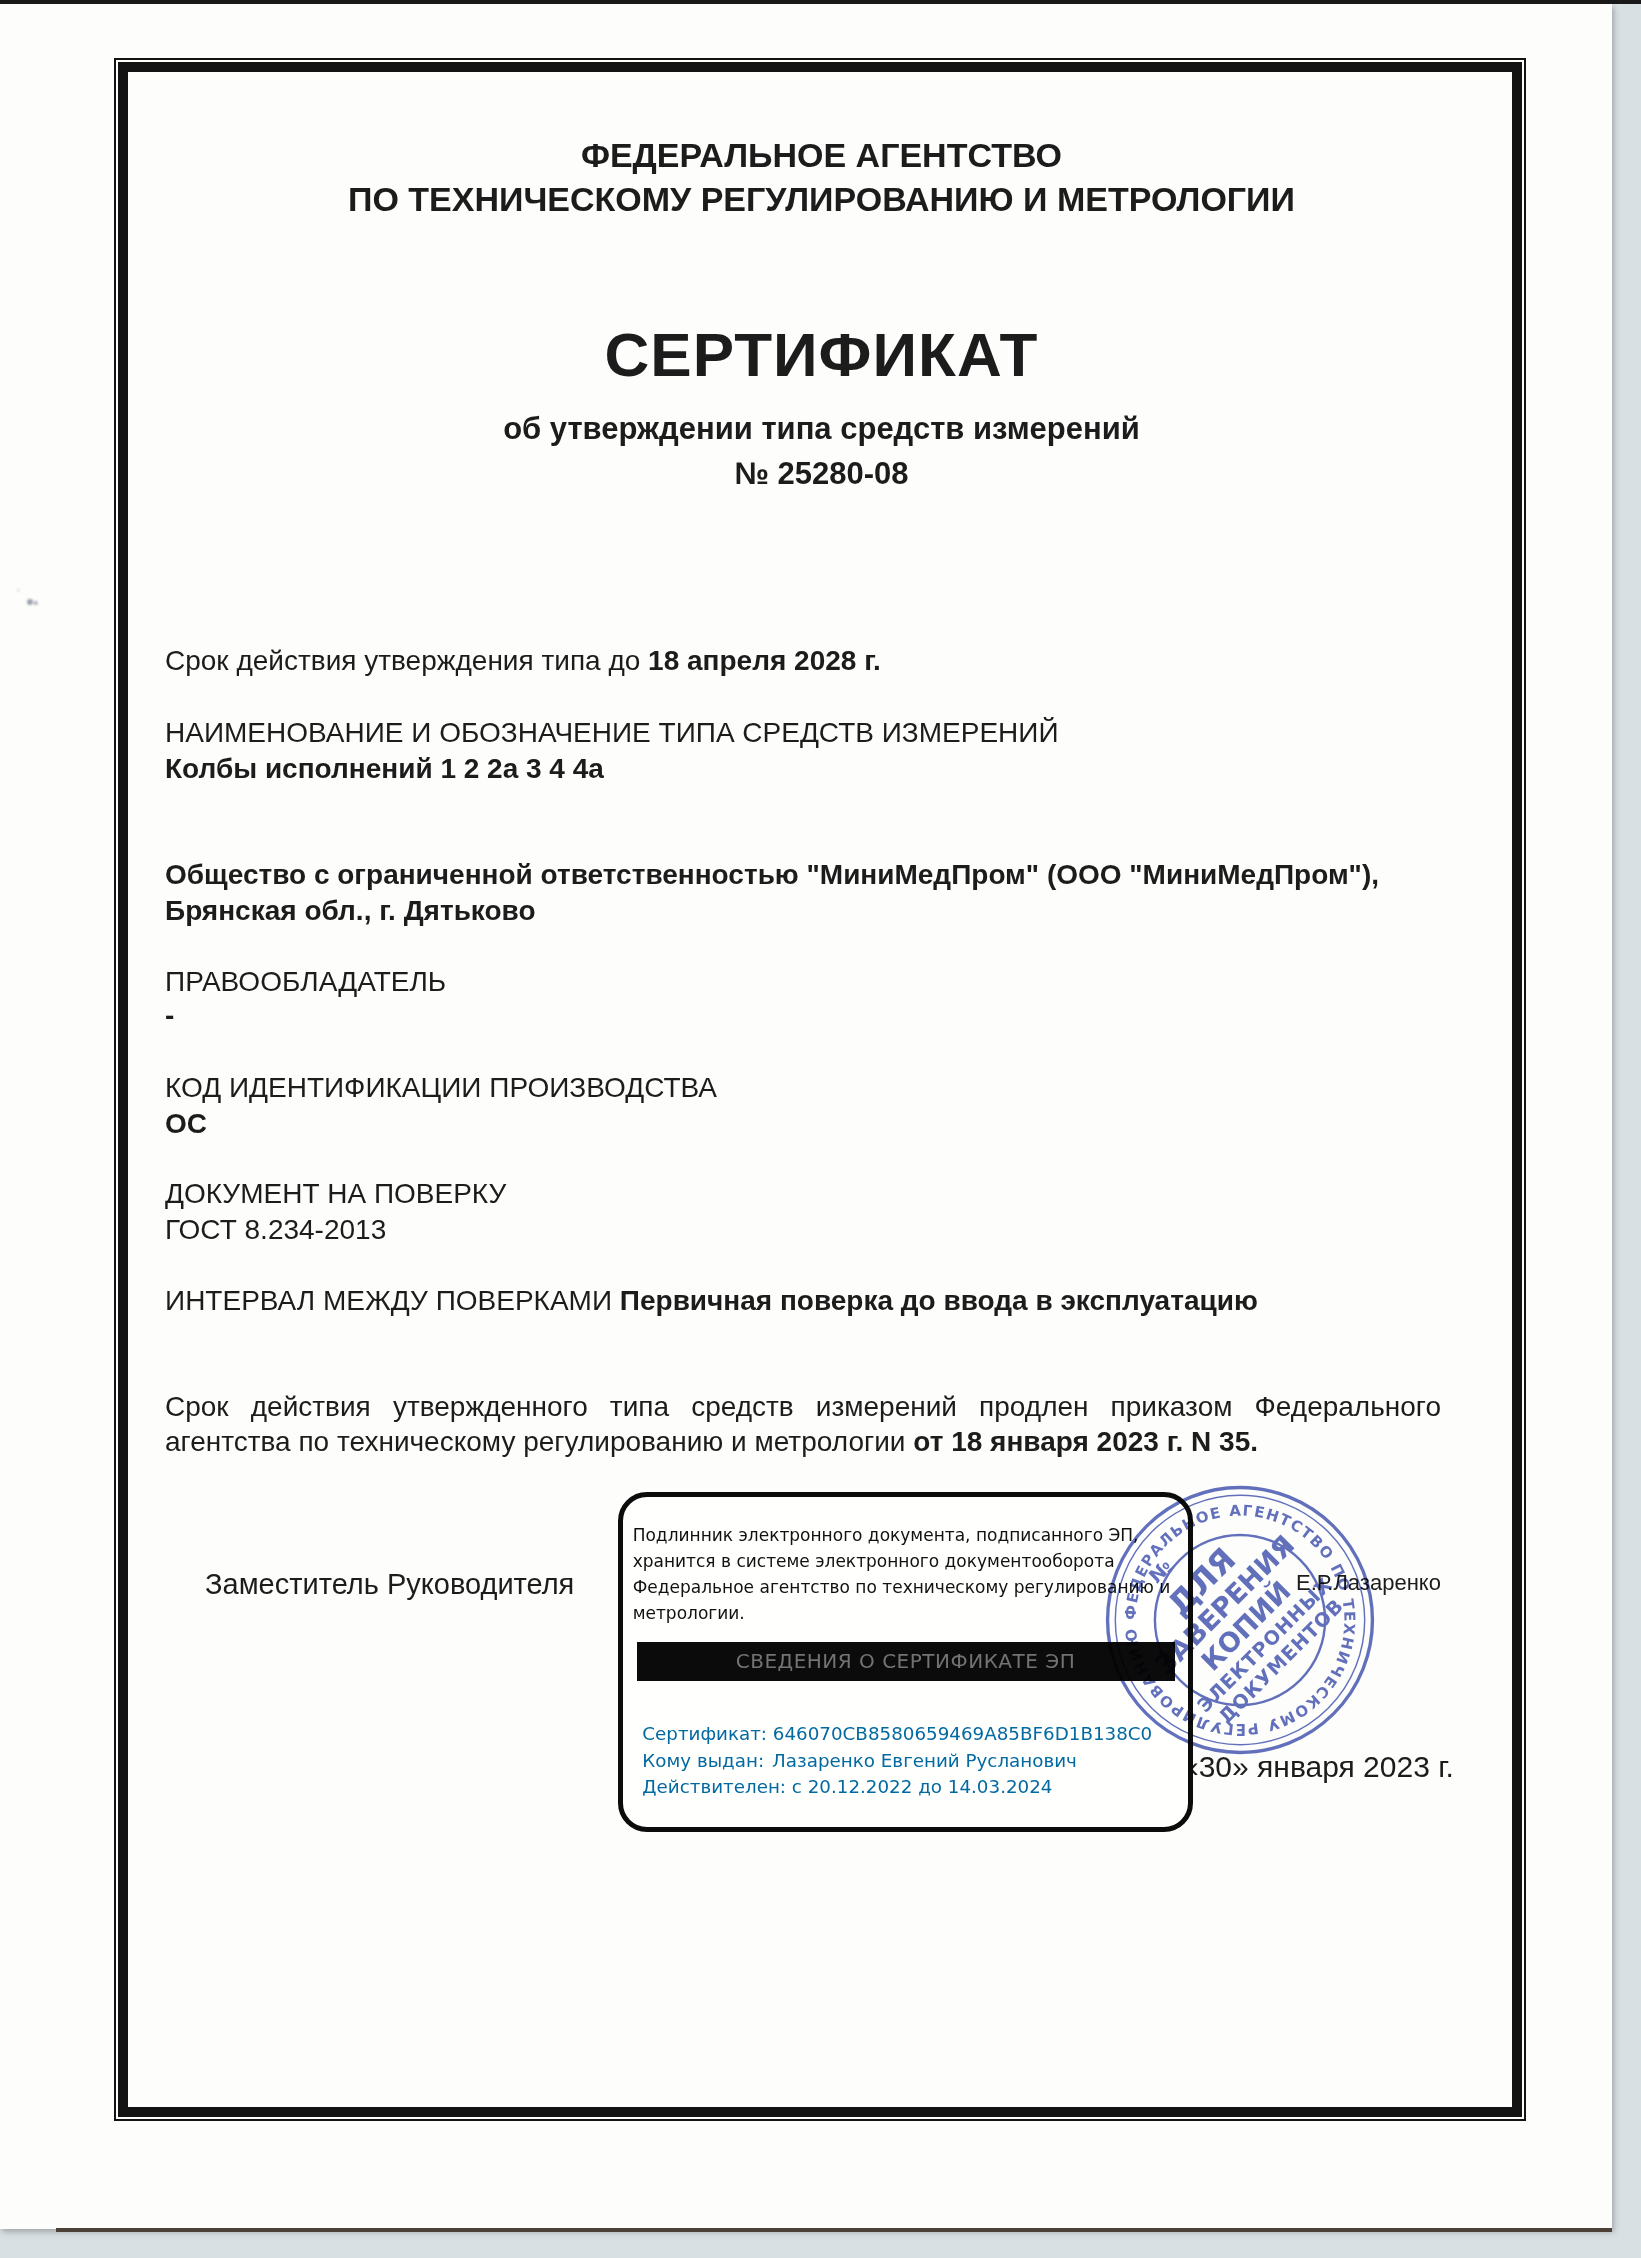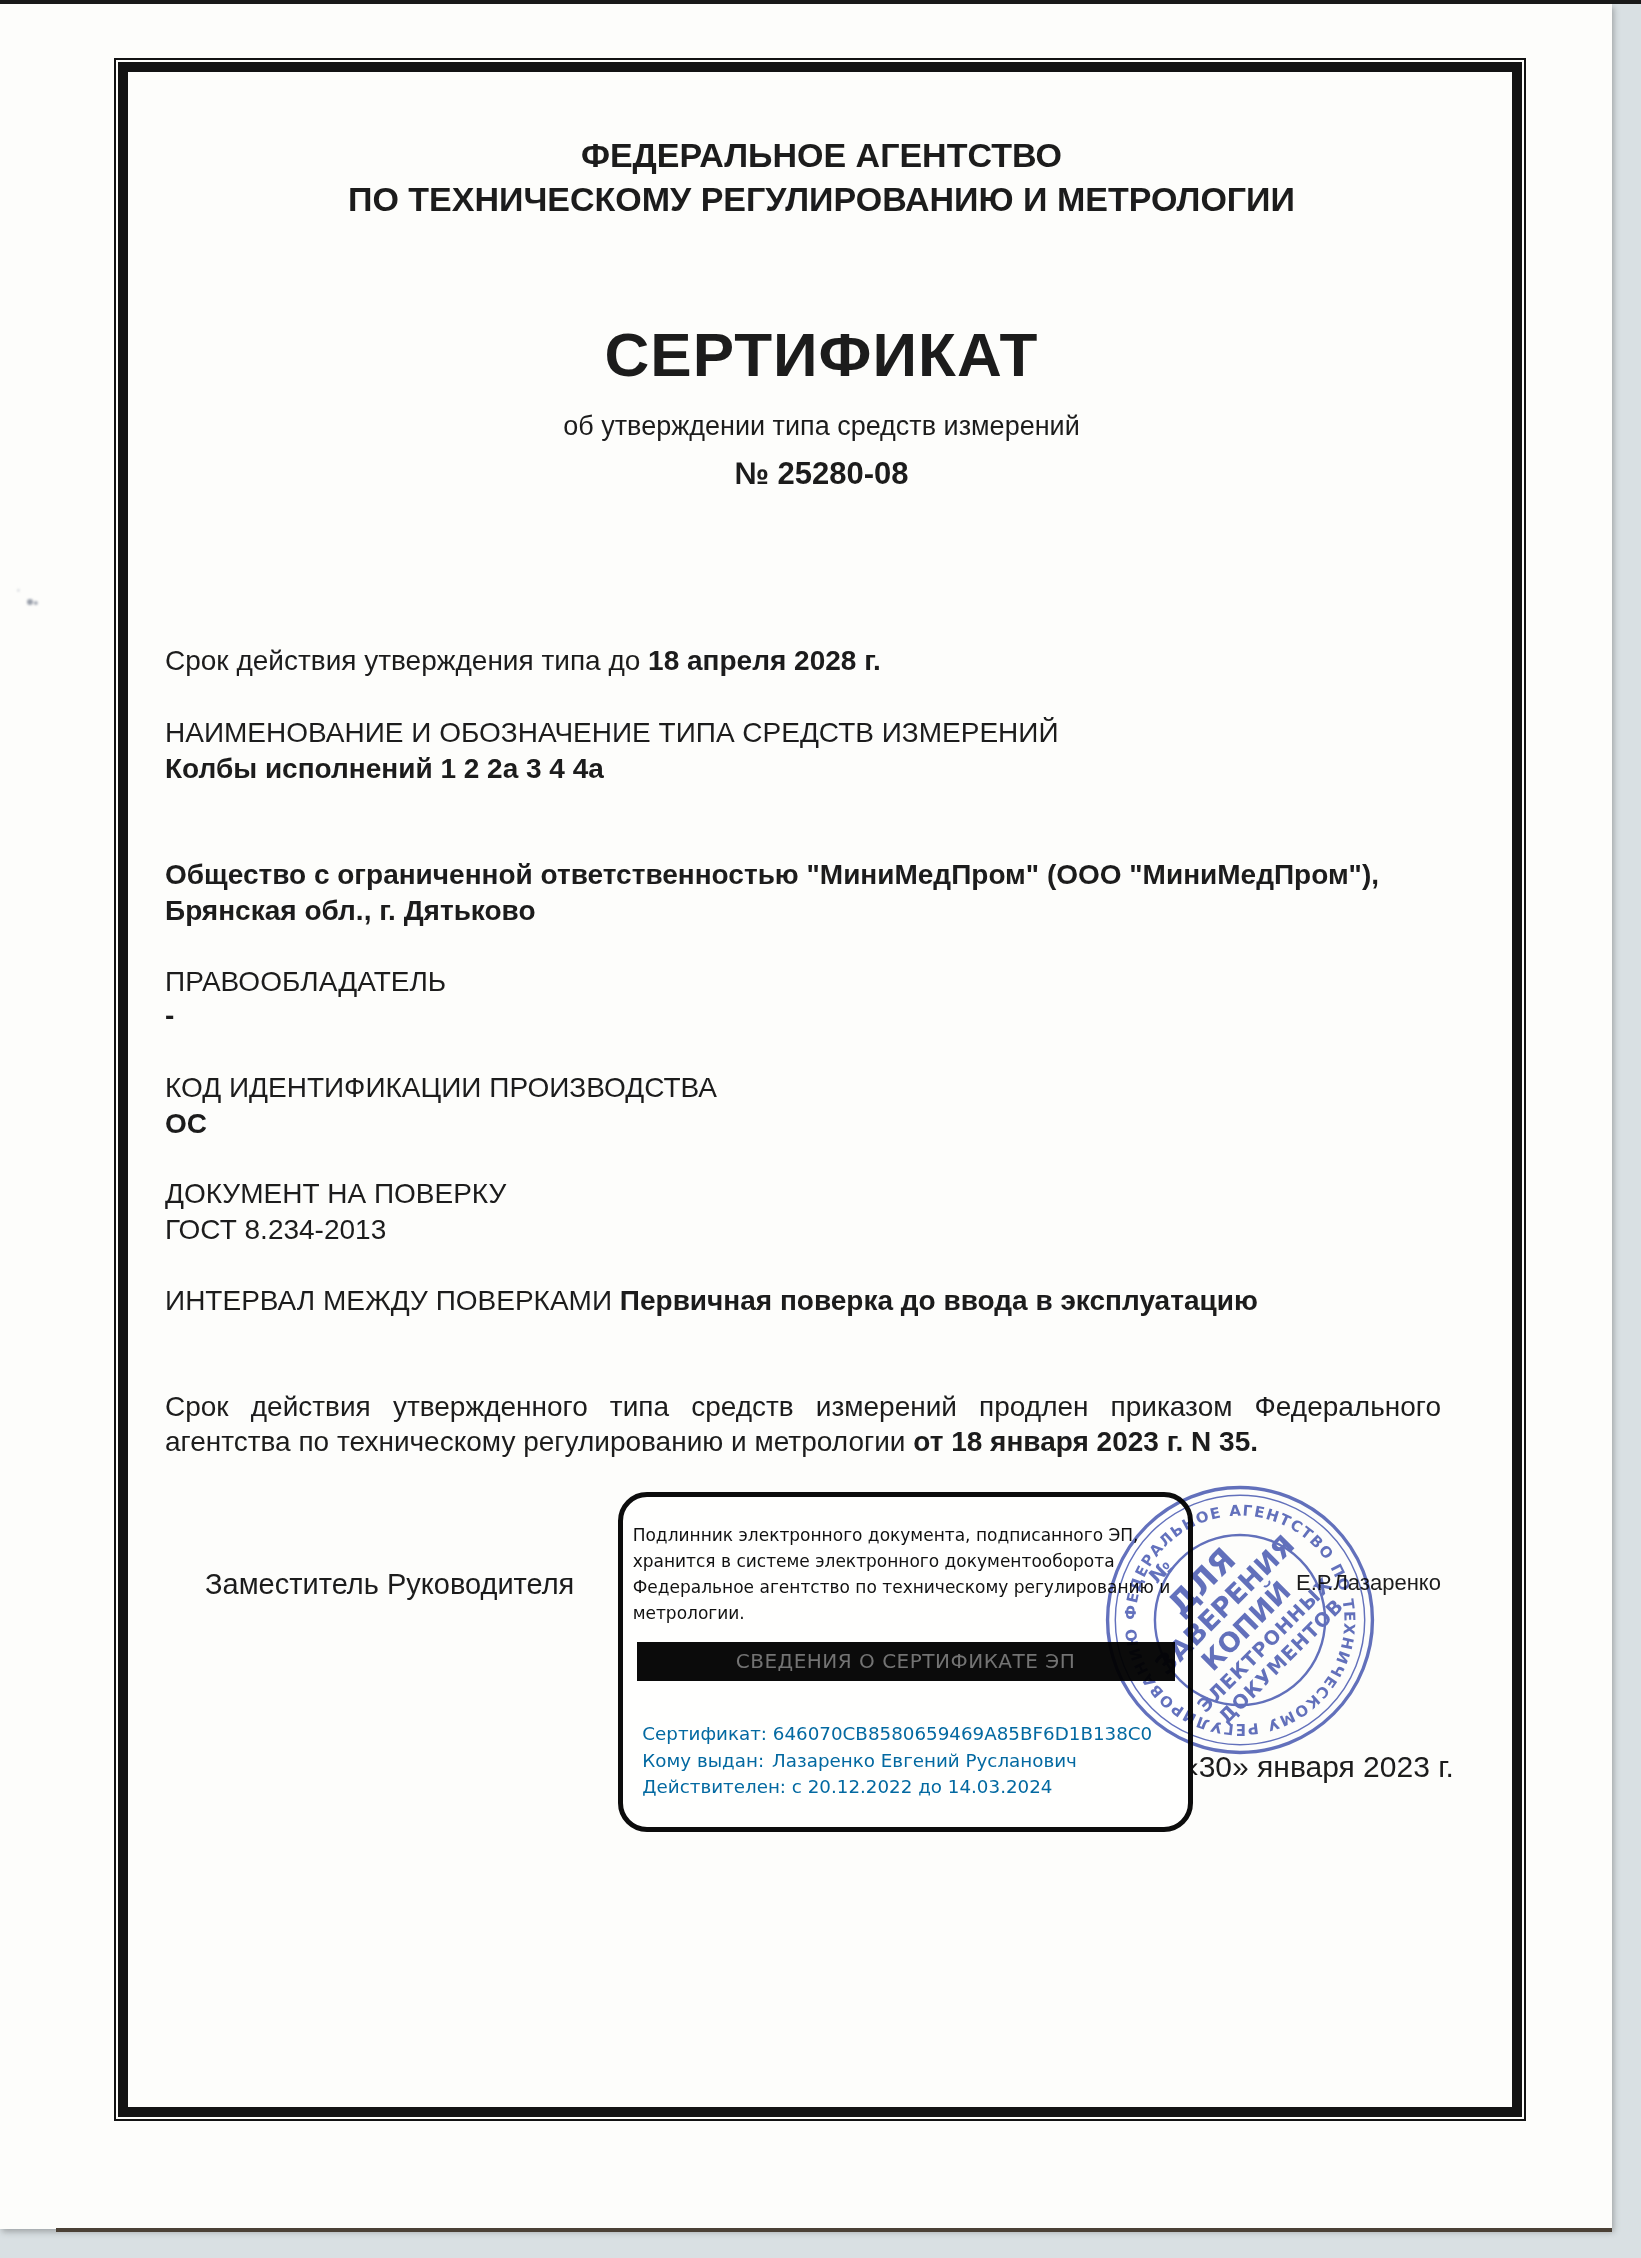--- a/index.html
+++ b/index.html
@@ -29,21 +29,21 @@
   .frame-in{position:absolute;inset:3.9px;border:2.9px solid #131313;}
 
   
   .smudge{position:absolute;left:27px;top:599px;width:5.8px;height:5.8px;border-radius:50%;
     background:#9aa0ab;box-shadow:5.8px 1px 0 -1px #a7acb6, -11.6px -11.6px 1px -1.9px #c6cad2;
     filter:blur(1px);}
 
   .center-col{position:absolute;left:165px;width:1313px;text-align:center;}
   .header-block{top:133px;font-weight:bold;font-size:34px;line-height:44px;}
   .doc-title{top:319px;font-weight:bold;font-size:62px;letter-spacing:1px;}
-  .doc-subtitle{top:411px;font-weight:normal;font-size:27px;}
+  .doc-subtitle{top:411px;font-weight:bold;font-size:31px;}
   .doc-number{top:456px;font-weight:bold;font-size:31px;}
 
   .field{position:absolute;left:165px;width:1284px;font-size:28px;line-height:35px;}
   .b{font-weight:bold;}
   .f-validity{top:643px;}
   .f-name-label{top:715px;}
   .f-name-value{top:751px;font-weight:bold;}
   .f-manuf-label{top:822px;}
   .f-manuf-value{top:857px;font-weight:bold;line-height:36px;}
   .f-rights-label{top:964px;}

